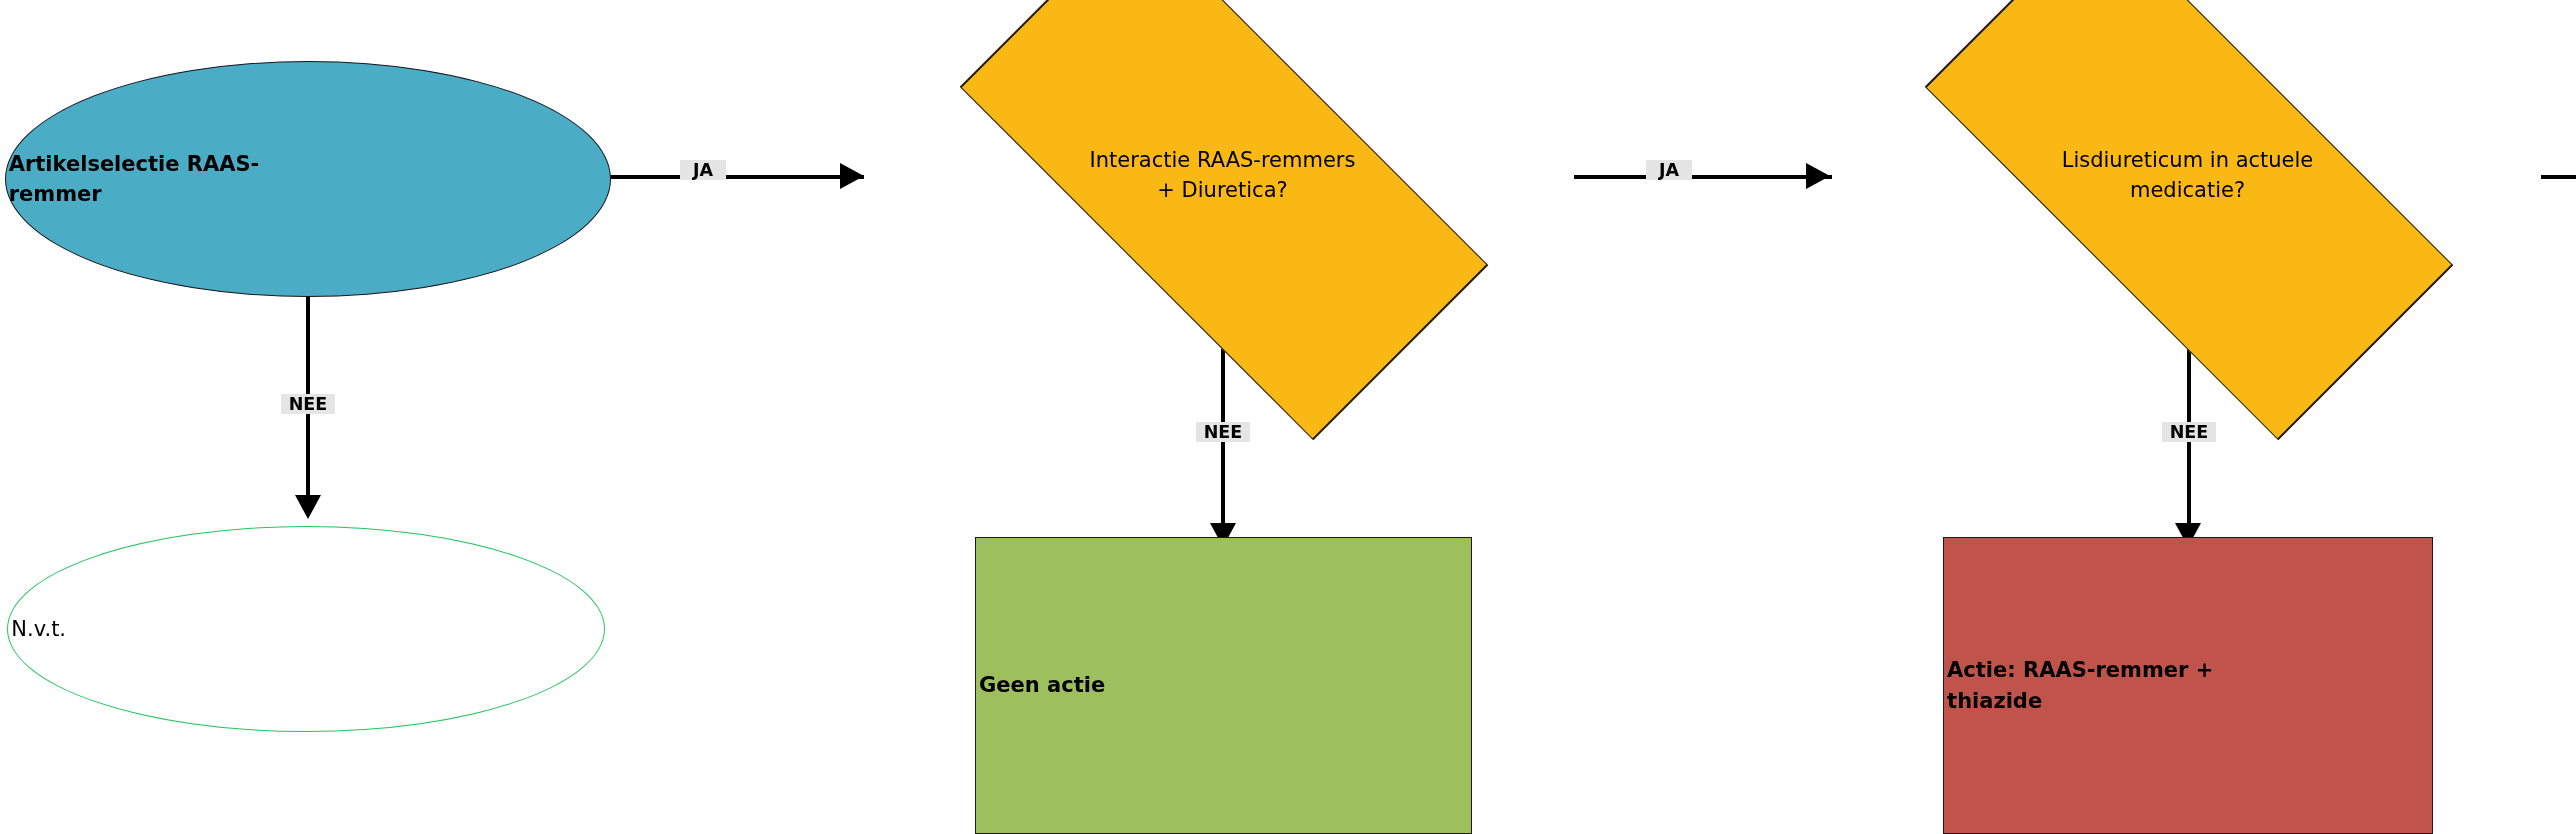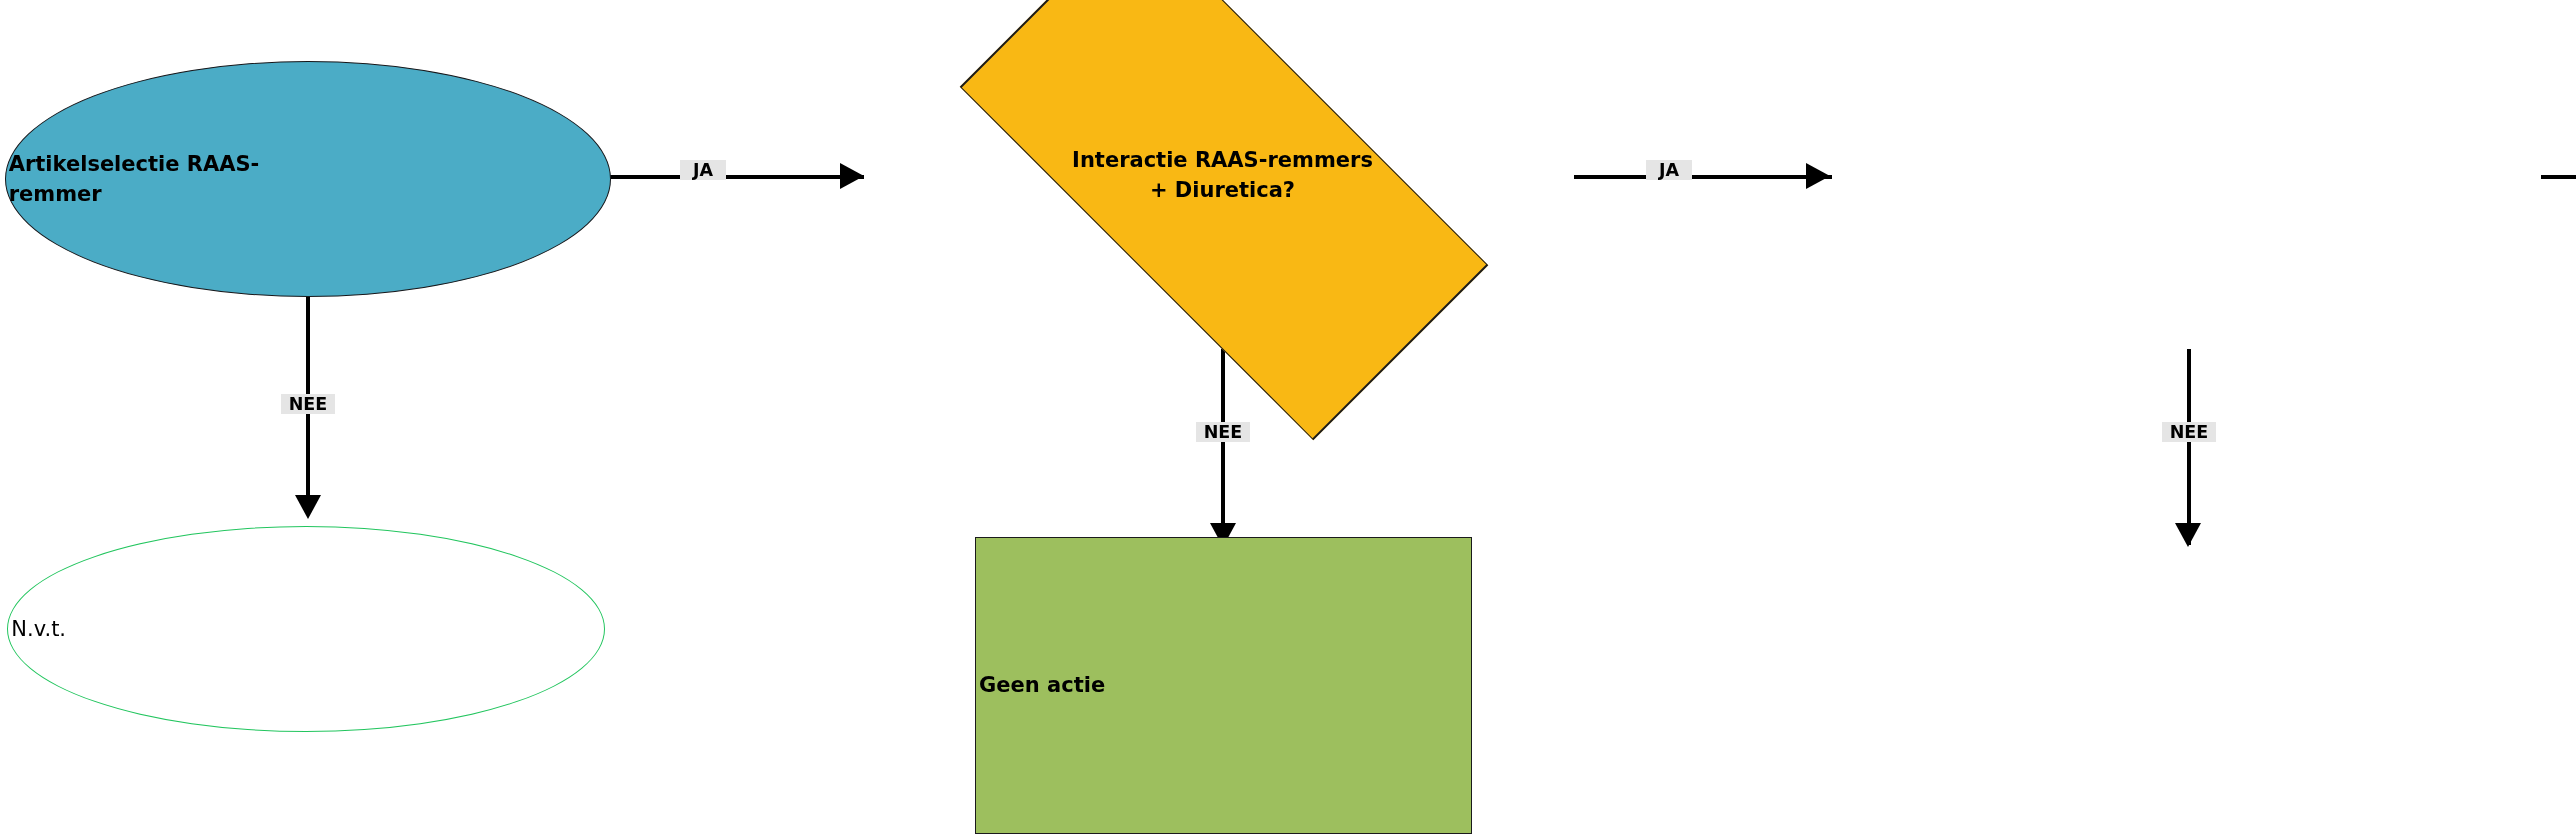--- a/index.html
+++ b/index.html
@@ -79,21 +79,21 @@
     position: absolute;
     left: 0;
     top: 0;
     width: 100%;
     height: 100%;
     display: flex;
     align-items: center;
     justify-content: center;
     text-align: center;
     color: #000;
-    font-weight: bold;
+    font-weight: normal;
     line-height: 1.45;
     white-space: pre-line;
     z-index: 4;
   }
 
   
   .conn {
     position: absolute;
     z-index: 1;
   }
@@ -185,16 +185,25 @@
   <div class="diamond" style="left:871px; top:1px; width:703px; height:348px;">
     <div class="rhombus" style="width:248px; height:248px; margin-left:-124px; margin-top:-124px; transform: rotate(45deg) scale(2.0, 0.99);"></div>
     <div class="dlabel" style="font-size:21px;">Interactie RAAS-remmers
 + Diuretica?</div>
   </div>
 
   <div class="node rect-box rect-green" style="left:975px; top:537px; width:497px; height:297px; font-size:21px;">
     <span class="label">Geen actie</span>
   </div>
 
-
+  <div class="diamond" style="left:1836px; top:1px; width:703px; height:348px;">
+    <div class="rhombus" style="width:248px; height:248px; margin-left:-124px; margin-top:-124px; transform: rotate(45deg) scale(2.0, 0.99);"></div>
+    <div class="dlabel" style="font-size:21px;">Lisdiureticum in actuele
+medicatie?</div>
+  </div>
+
+  <div class="node rect-box rect-red" style="left:1943px; top:537px; width:490px; height:297px; font-size:21px;">
+    <span class="label">Actie: RAAS-remmer +
+thiazide</span>
+  </div>
 
 </div>
 
 
 </body></html>

